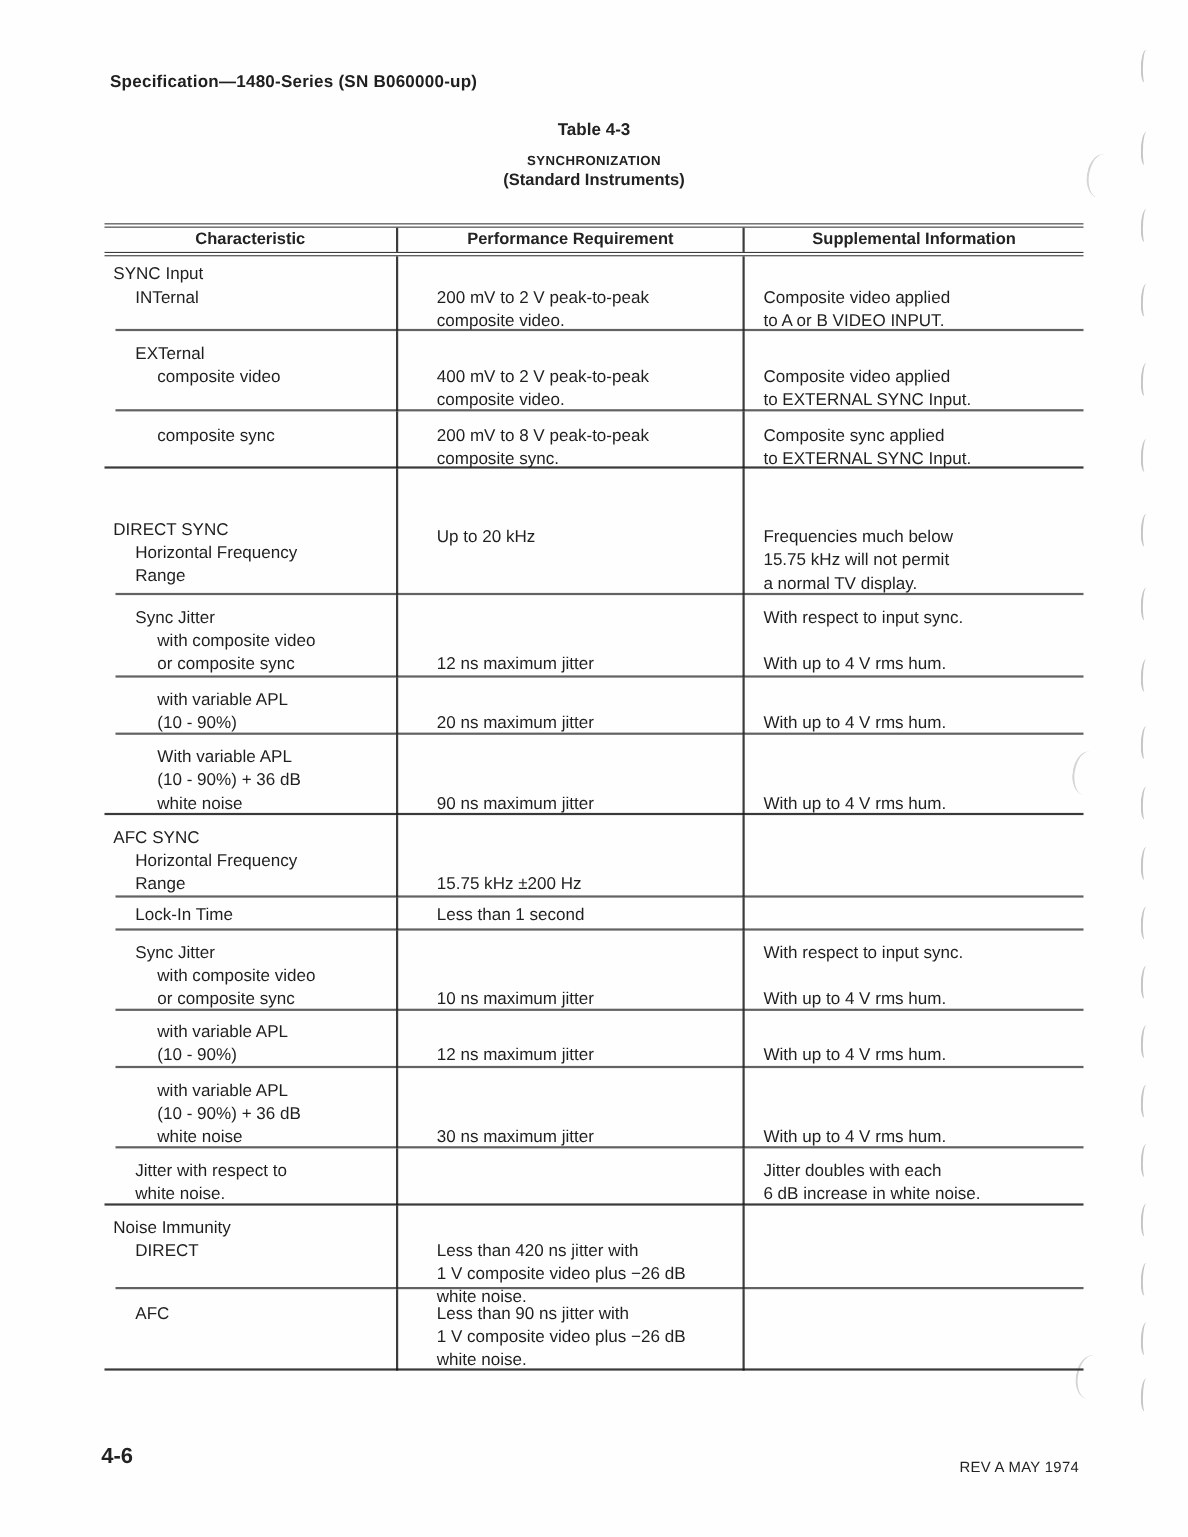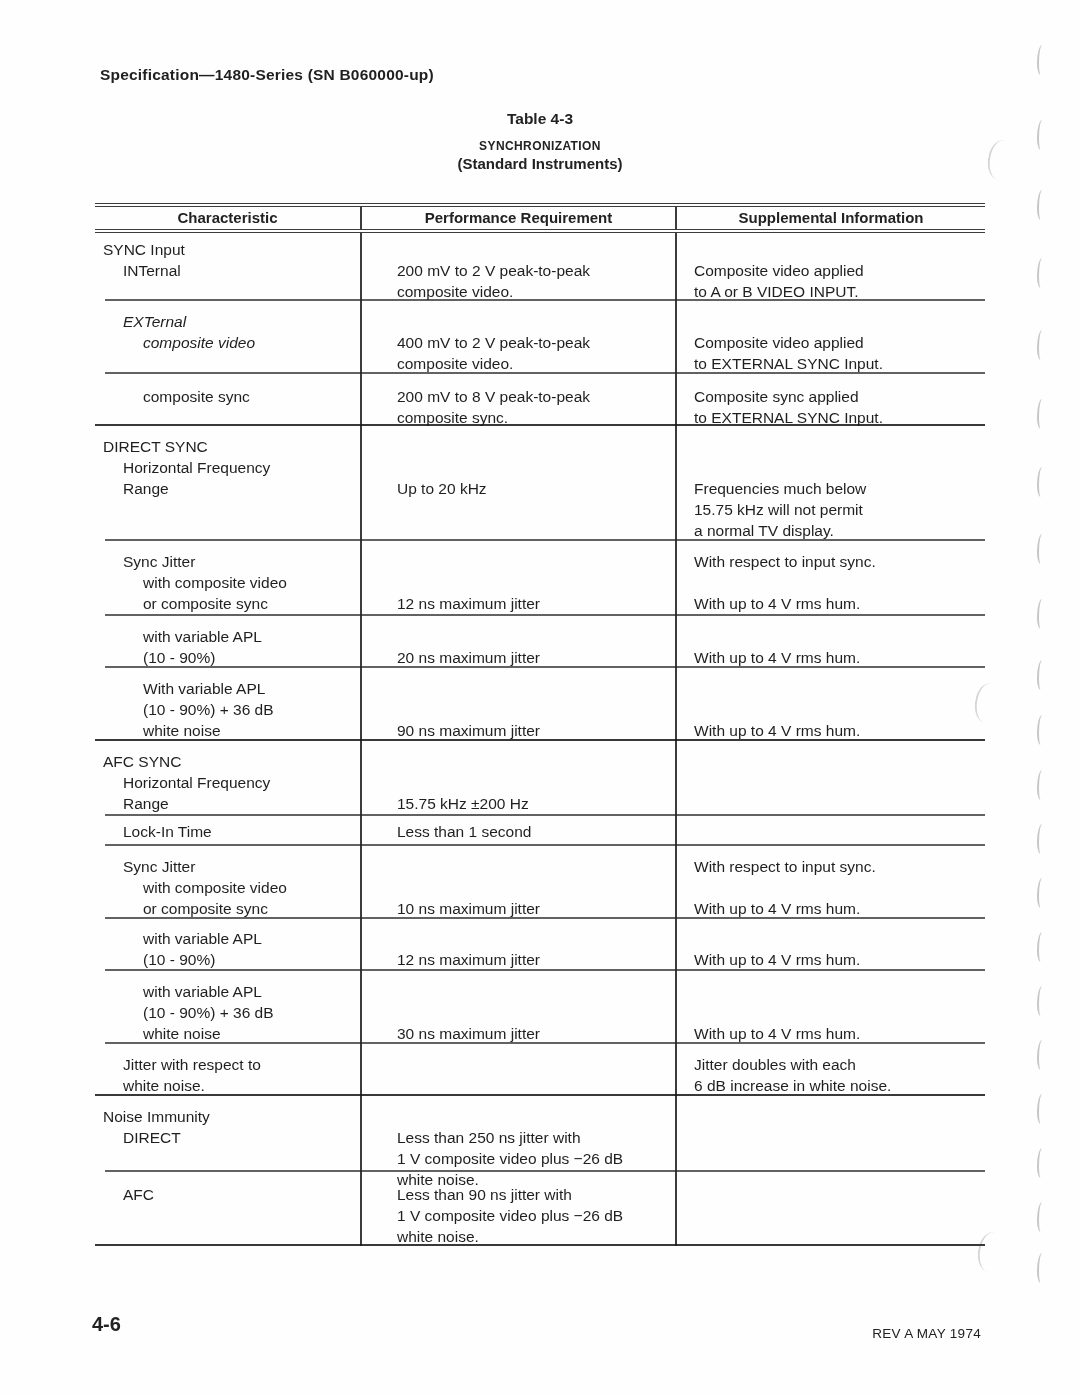--- a/index.html
+++ b/index.html
@@ -86,21 +86,21 @@
             <div class="ln">composite video.</div>
           </div>
           <div class="cell supp" style="padding-top: 6px;">
             <div class="ln">&nbsp;</div>
             <div class="ln">Composite video applied</div>
             <div class="ln">to A or B VIDEO INPUT.</div>
           </div>
           <div class="sep"></div>
         </div>
         <div class="trow" style="height: 73px;">
-          <div class="cell char" style="padding-top: 10px; font-style: italic;">
+          <div class="cell char" style="padding-top: 10px;">
             <div class="ln" style="padding-left: 28px;">EXTernal</div>
             <div class="ln" style="padding-left: 48px;">composite video</div>
           </div>
           <div class="cell perf" style="padding-top: 10px;">
             <div class="ln">&nbsp;</div>
             <div class="ln">400 mV to 2 V peak-to-peak</div>
             <div class="ln">composite video.</div>
           </div>
           <div class="cell supp" style="padding-top: 10px;">
             <div class="ln">&nbsp;</div>
@@ -118,21 +118,21 @@
             <div class="ln">composite sync.</div>
           </div>
           <div class="cell supp" style="padding-top: 12px;">
             <div class="ln">Composite sync applied</div>
             <div class="ln">to EXTERNAL SYNC Input.</div>
           </div>
           <div class="sep major"></div>
         </div>
         <div class="trow" style="height: 115px;">
           <div class="cell char" style="padding-top: 10px;">
-            <div class="ln" style="padding-left: 8px;">DIRECT SYNC</div>
+            <div class="ln" style="padding-left: 8px; margin-top: 35px;">DIRECT SYNC</div>
             <div class="ln" style="padding-left: 28px;">Horizontal Frequency</div>
             <div class="ln" style="padding-left: 28px;">Range</div>
           </div>
           <div class="cell perf" style="padding-top: 10px;">
             <div class="ln">&nbsp;</div>
             <div class="ln">&nbsp;</div>
             <div class="ln">Up to 20 kHz</div>
           </div>
           <div class="cell supp" style="padding-top: 10px;">
             <div class="ln">&nbsp;</div>
@@ -281,21 +281,21 @@
           </div>
           <div class="sep major"></div>
         </div>
         <div class="trow" style="height: 76px;">
           <div class="cell char" style="padding-top: 10px;">
             <div class="ln" style="padding-left: 8px;">Noise Immunity</div>
             <div class="ln" style="padding-left: 28px;">DIRECT</div>
           </div>
           <div class="cell perf" style="padding-top: 10px;">
             <div class="ln">&nbsp;</div>
-            <div class="ln">Less than 250 ns jitter with</div>
+            <div class="ln">Less than 420 ns jitter with</div>
             <div class="ln">1 V composite video plus −26 dB</div>
             <div class="ln">white noise.</div>
           </div>
           <div class="cell supp" style="padding-top: 10px;"></div>
           <div class="sep"></div>
         </div>
         <div class="trow" style="height: 74px;">
           <div class="cell char" style="padding-top: 12px;">
             <div class="ln" style="padding-left: 28px;">AFC</div>
           </div>

